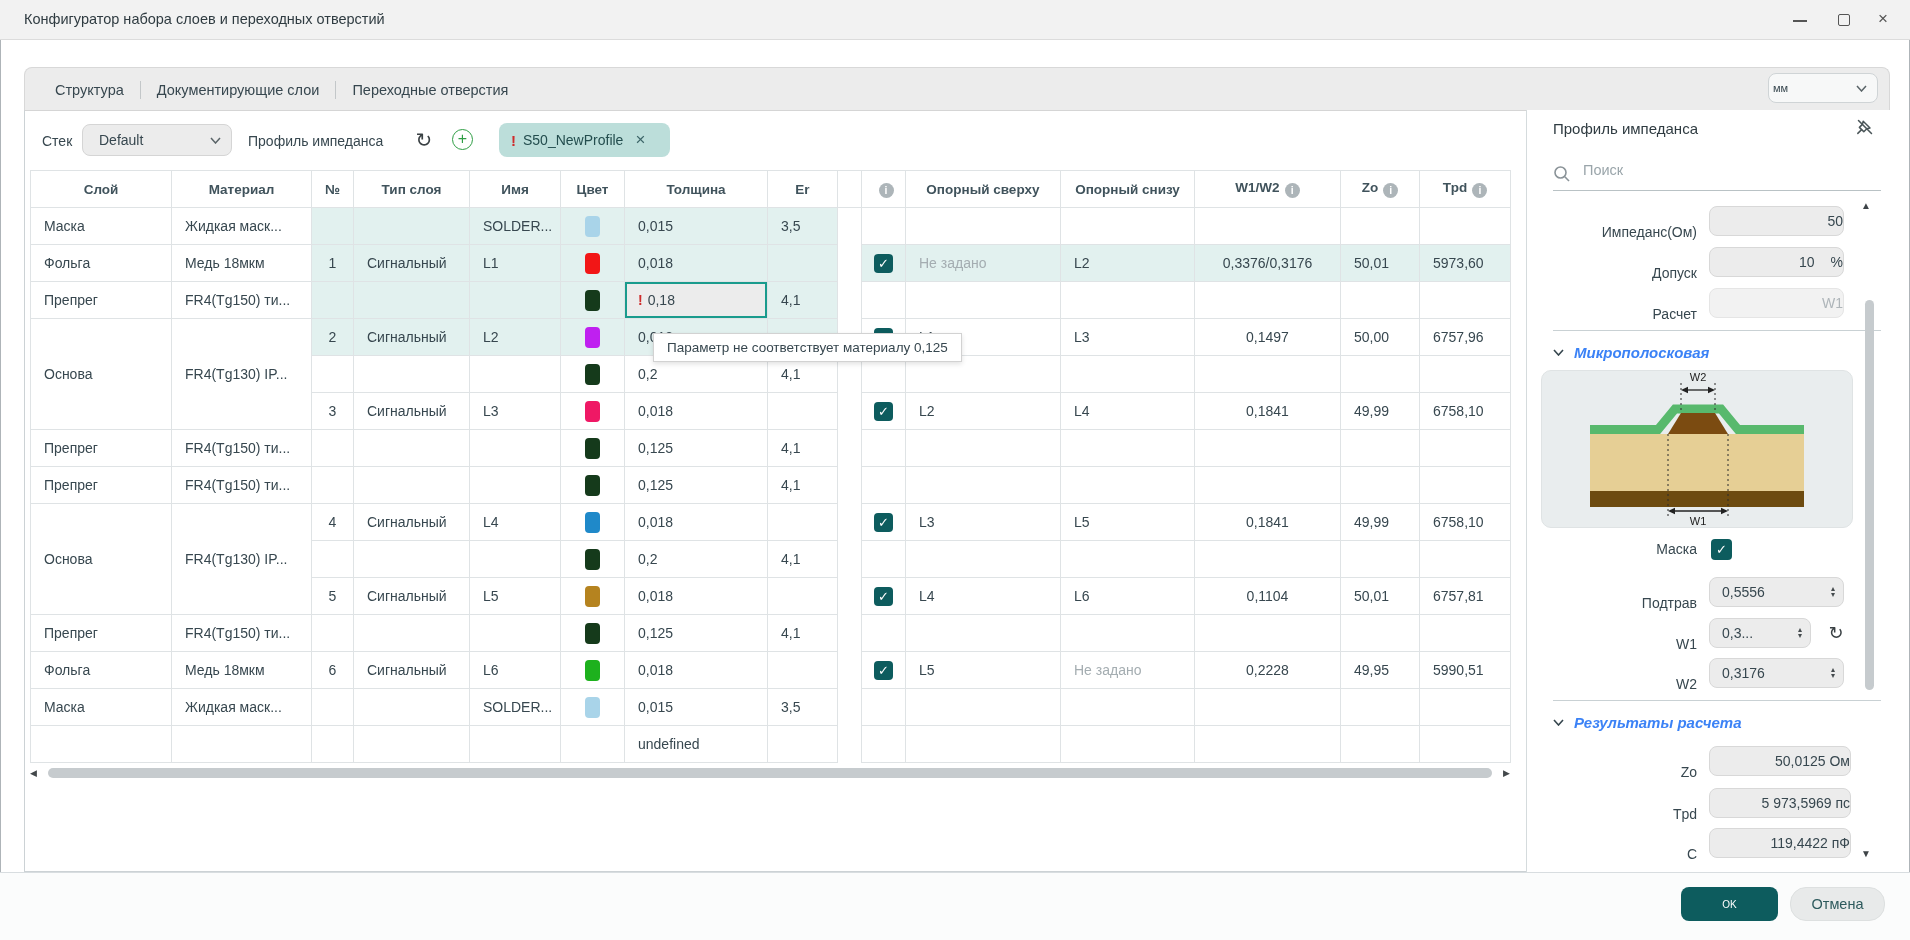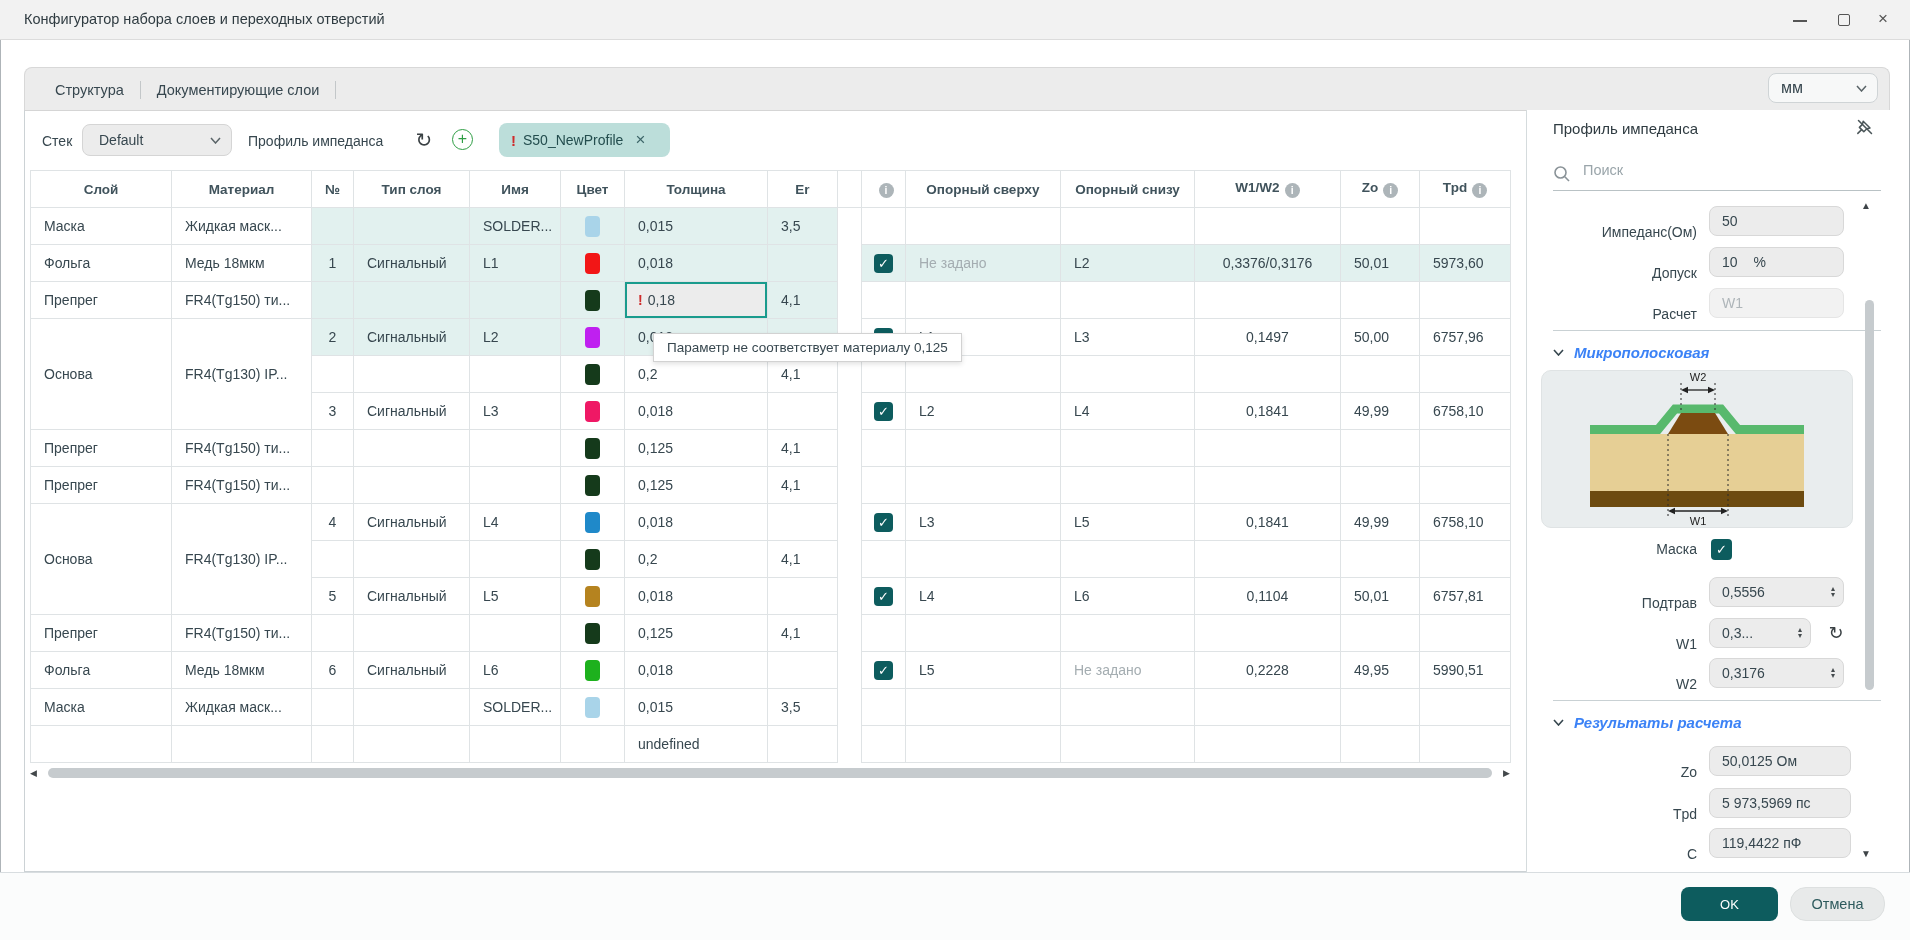--- a/index.html
+++ b/index.html
@@ -16,21 +16,21 @@
   .winbtn .box { position:absolute; left:16px; top:14px; width:12px; height:12px; border:1.6px solid #555; border-radius:2px; }
   .winbtn .x { position:absolute; left:14px; top:9px; font-size:17px; color:#555; }
 
   
   #tabstrip { position:absolute; left:24px; top:67px; width:1866px; height:43px; background:#ececec; border:1px solid #d8d8d8; border-bottom:none; border-radius:8px 8px 0 0; }
   #tab-list { position:absolute; left:14px; top:0; height:43px; display:flex; align-items:center; }
   .tab { padding:0 16px; font-size:14.5px; color:#37474f; height:43px; display:flex; align-items:center; cursor:pointer; position:relative; }
   .tab.active { background:#fff; border:1px solid #d5d5d5; border-bottom:none; border-radius:8px 8px 0 0; height:44px; margin-bottom:-1px; z-index:4; padding:0 22px; }
   .tabsep { width:1px; height:18px; background:#c3c7c9; }
   #unit-select { position:absolute; left:1743px; top:5px; width:110px; height:30px; background:#f7f8f8; border:1px solid #cfd4d6; border-radius:8px; display:flex; align-items:center; cursor:pointer; }
-  #unit-select span { margin-left:12px; font-size:16px; color:#37474f; }
+  #unit-select span { margin-left:4px; font-size:11px; color:#37474f; }
   .chev { margin-left:auto; margin-right:10px; }
 
   
   #card { position:absolute; left:24px; top:110px; width:1866px; height:762px; background:#fff; border:1px solid #ccd2d5; border-top:1px solid #d5d5d5; }
 
   
   #toolbar { position:absolute; left:0; top:0; width:1910px; height:0; }
   .tool-label { position:absolute; font-size:14px; color:#37474f; top:133px; }
   #stack-select { position:absolute; left:82px; top:124px; width:150px; height:32px; background:#ececec; border:1px solid #d5d5d5; border-radius:8px; display:flex; align-items:center; cursor:pointer; }
   #stack-select span { margin-left:16px; font-size:14px; }
@@ -72,40 +72,40 @@
   #panel-title { position:absolute; left:26px; top:10px; font-size:15px; color:#2f3b41; }
   #pin-btn { position:absolute; left:328px; top:8px; width:22px; height:22px; cursor:pointer; }
   #searchrow { position:absolute; left:26px; top:50px; width:328px; height:30px; }
   #searchrow svg { position:absolute; left:0; top:5px; }
   #search-input { position:absolute; left:30px; top:2px; width:290px; border:none; outline:none; font-size:14.5px; color:#37474f; font-family:inherit; }
   #search-input::placeholder { color:#9aa5aa; }
   #search-underline { position:absolute; left:26px; top:80px; width:328px; height:1px; background:#b9c2c5; }
 
   .prow { position:absolute; height:30px; }
   .prow .plabel { position:absolute; right:194px; top:6px; font-size:14px; color:#37474f; white-space:nowrap;margin-top:12px; }
-  .pinput { position:absolute; left:182px; top:0; height:30px; background:#ececec; border:1px solid #d8d8d8; border-radius:8px; font-size:14px; color:#37474f; display:flex; align-items:center; }
+  .pinput { position:absolute; left:182px; top:0; height:30px; background:#ececec; border:1px solid #d8d8d8; border-radius:8px; font-size:14px; color:#37474f; display:flex; align-items:center;justify-content:flex-end; }
   .pinput .val { margin-left:12px; }
   .pinput .sfx { margin-left:16px; }
   .pinput.dis { background:#f2f2f2; border-color:#e5e5e5; color:#aeb5b9; }
   .stepper { margin-left:auto; margin-right:8px; display:flex; flex-direction:column; line-height:6px; font-size:8px; color:#454b4e; cursor:pointer; }
   .ref-ico { position:absolute; left:296px; top:2px; width:26px; height:26px; font-size:18px; color:#3a4144; text-align:center; line-height:26px; cursor:pointer; }
 
   .pdivider { position:absolute; left:26px; width:328px; height:1px; background:#c9d1d4; }
   .sect { position:absolute; left:26px; font-size:15px; font-weight:700; color:#3b82f6; display:flex; align-items:center; gap:10px;font-style:italic; }
   #diagram { position:absolute; left:14px; top:260px; width:312px; height:158px; background:#e9edee; border:1px solid #dfe3e4; border-radius:10px; }
   #maskrow { position:absolute; left:0; top:428px; width:364px; height:26px; }
   #maskrow .plabel { position:absolute; right:194px; top:3px; font-size:14px; color:#37474f; }
   #maskrow .cbx { position:absolute; left:184px; top:1px; margin:0; width:21px; height:21px; line-height:21px; }
 
   .varrow { position:absolute; left:334px; font-size:10px; color:#3d4347; cursor:pointer; }
   #vscroll { position:absolute; left:338px; top:190px; width:9px; height:390px; background:#c6cbce; border-radius:5px; cursor:pointer; }
 
   
   #footer { position:absolute; left:0; top:872px; width:1910px; height:68px; background:#fbfcfc; border-top:1px solid #d8dde0; }
-  #ok-btn { position:absolute; left:1681px; top:14px; width:97px; height:34px; background:#0d5456; border:none; border-radius:8px; color:#fff; font-size:13px; font-family:inherit; cursor:pointer; }
+  #ok-btn { position:absolute; left:1681px; top:14px; width:97px; height:34px; background:#0d5456; border:none; border-radius:8px; color:#fff; font-size:10px; font-family:inherit; cursor:pointer; }
   #cancel-btn { position:absolute; left:1790px; top:14px; width:95px; height:34px; background:#e8eaea; border:1px solid #dde0e0; border-radius:16px; color:#2d5a5d; font-size:14.5px; font-family:inherit; cursor:pointer; }
 
   svg.chevsvg { width:11px; height:7px; }
 </style>
 </head>
 <body>
 
 <div id="frame"></div>
 
 <div id="titlebar">
@@ -120,20 +120,21 @@
       <div class="x">×</div>
     </div>
 </div>
 
 <div id="tabstrip">
   <div id="tab-list">
       <div class="tab">Структура</div>
       <div class="tabsep"></div>
       <div class="tab">Документирующие слои</div>
       <div class="tabsep"></div>
+      <div class="tab">Переходные отверстия</div>
     </div>
   <div id="unit-select">
     <span>мм</span>
     <svg class="chevsvg chev" viewBox="0 0 11 7">
         <polyline points="1,1 5.5,6 10,1" fill="none" stroke="#5a6468" stroke-width="1.5"></polyline>
       </svg>
   </div>
 </div>
 
 <div id="card"></div>

